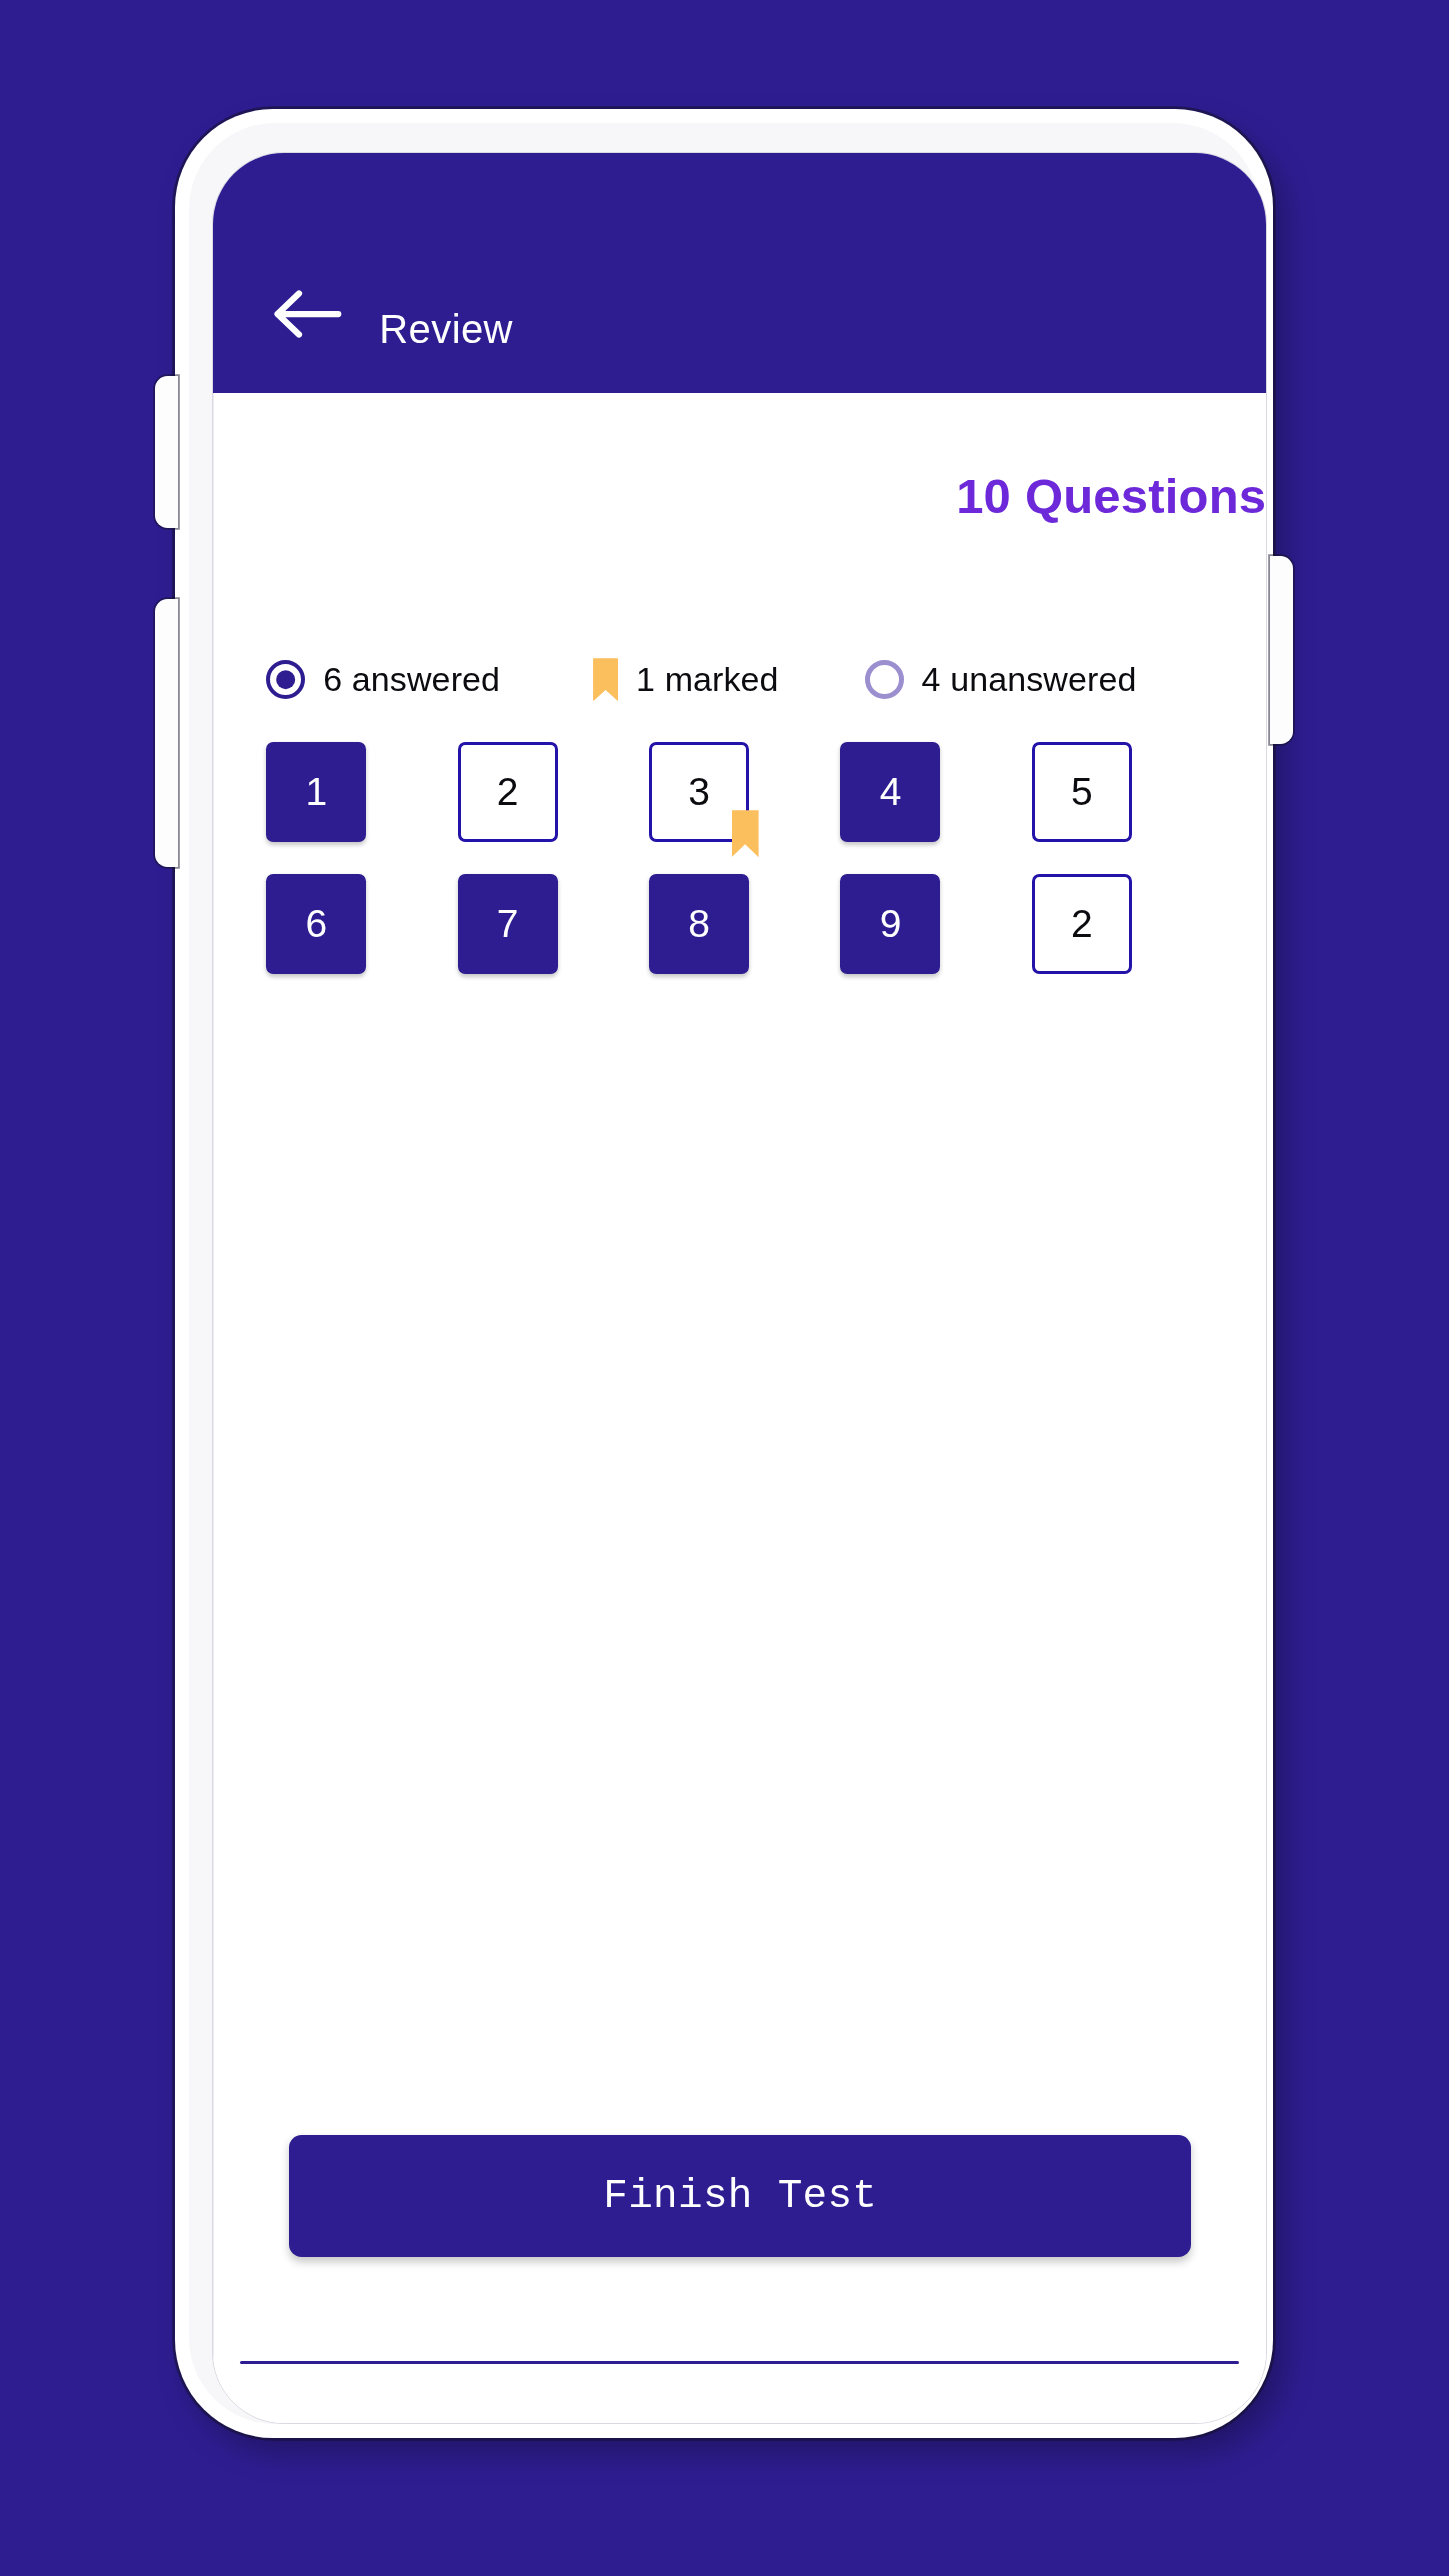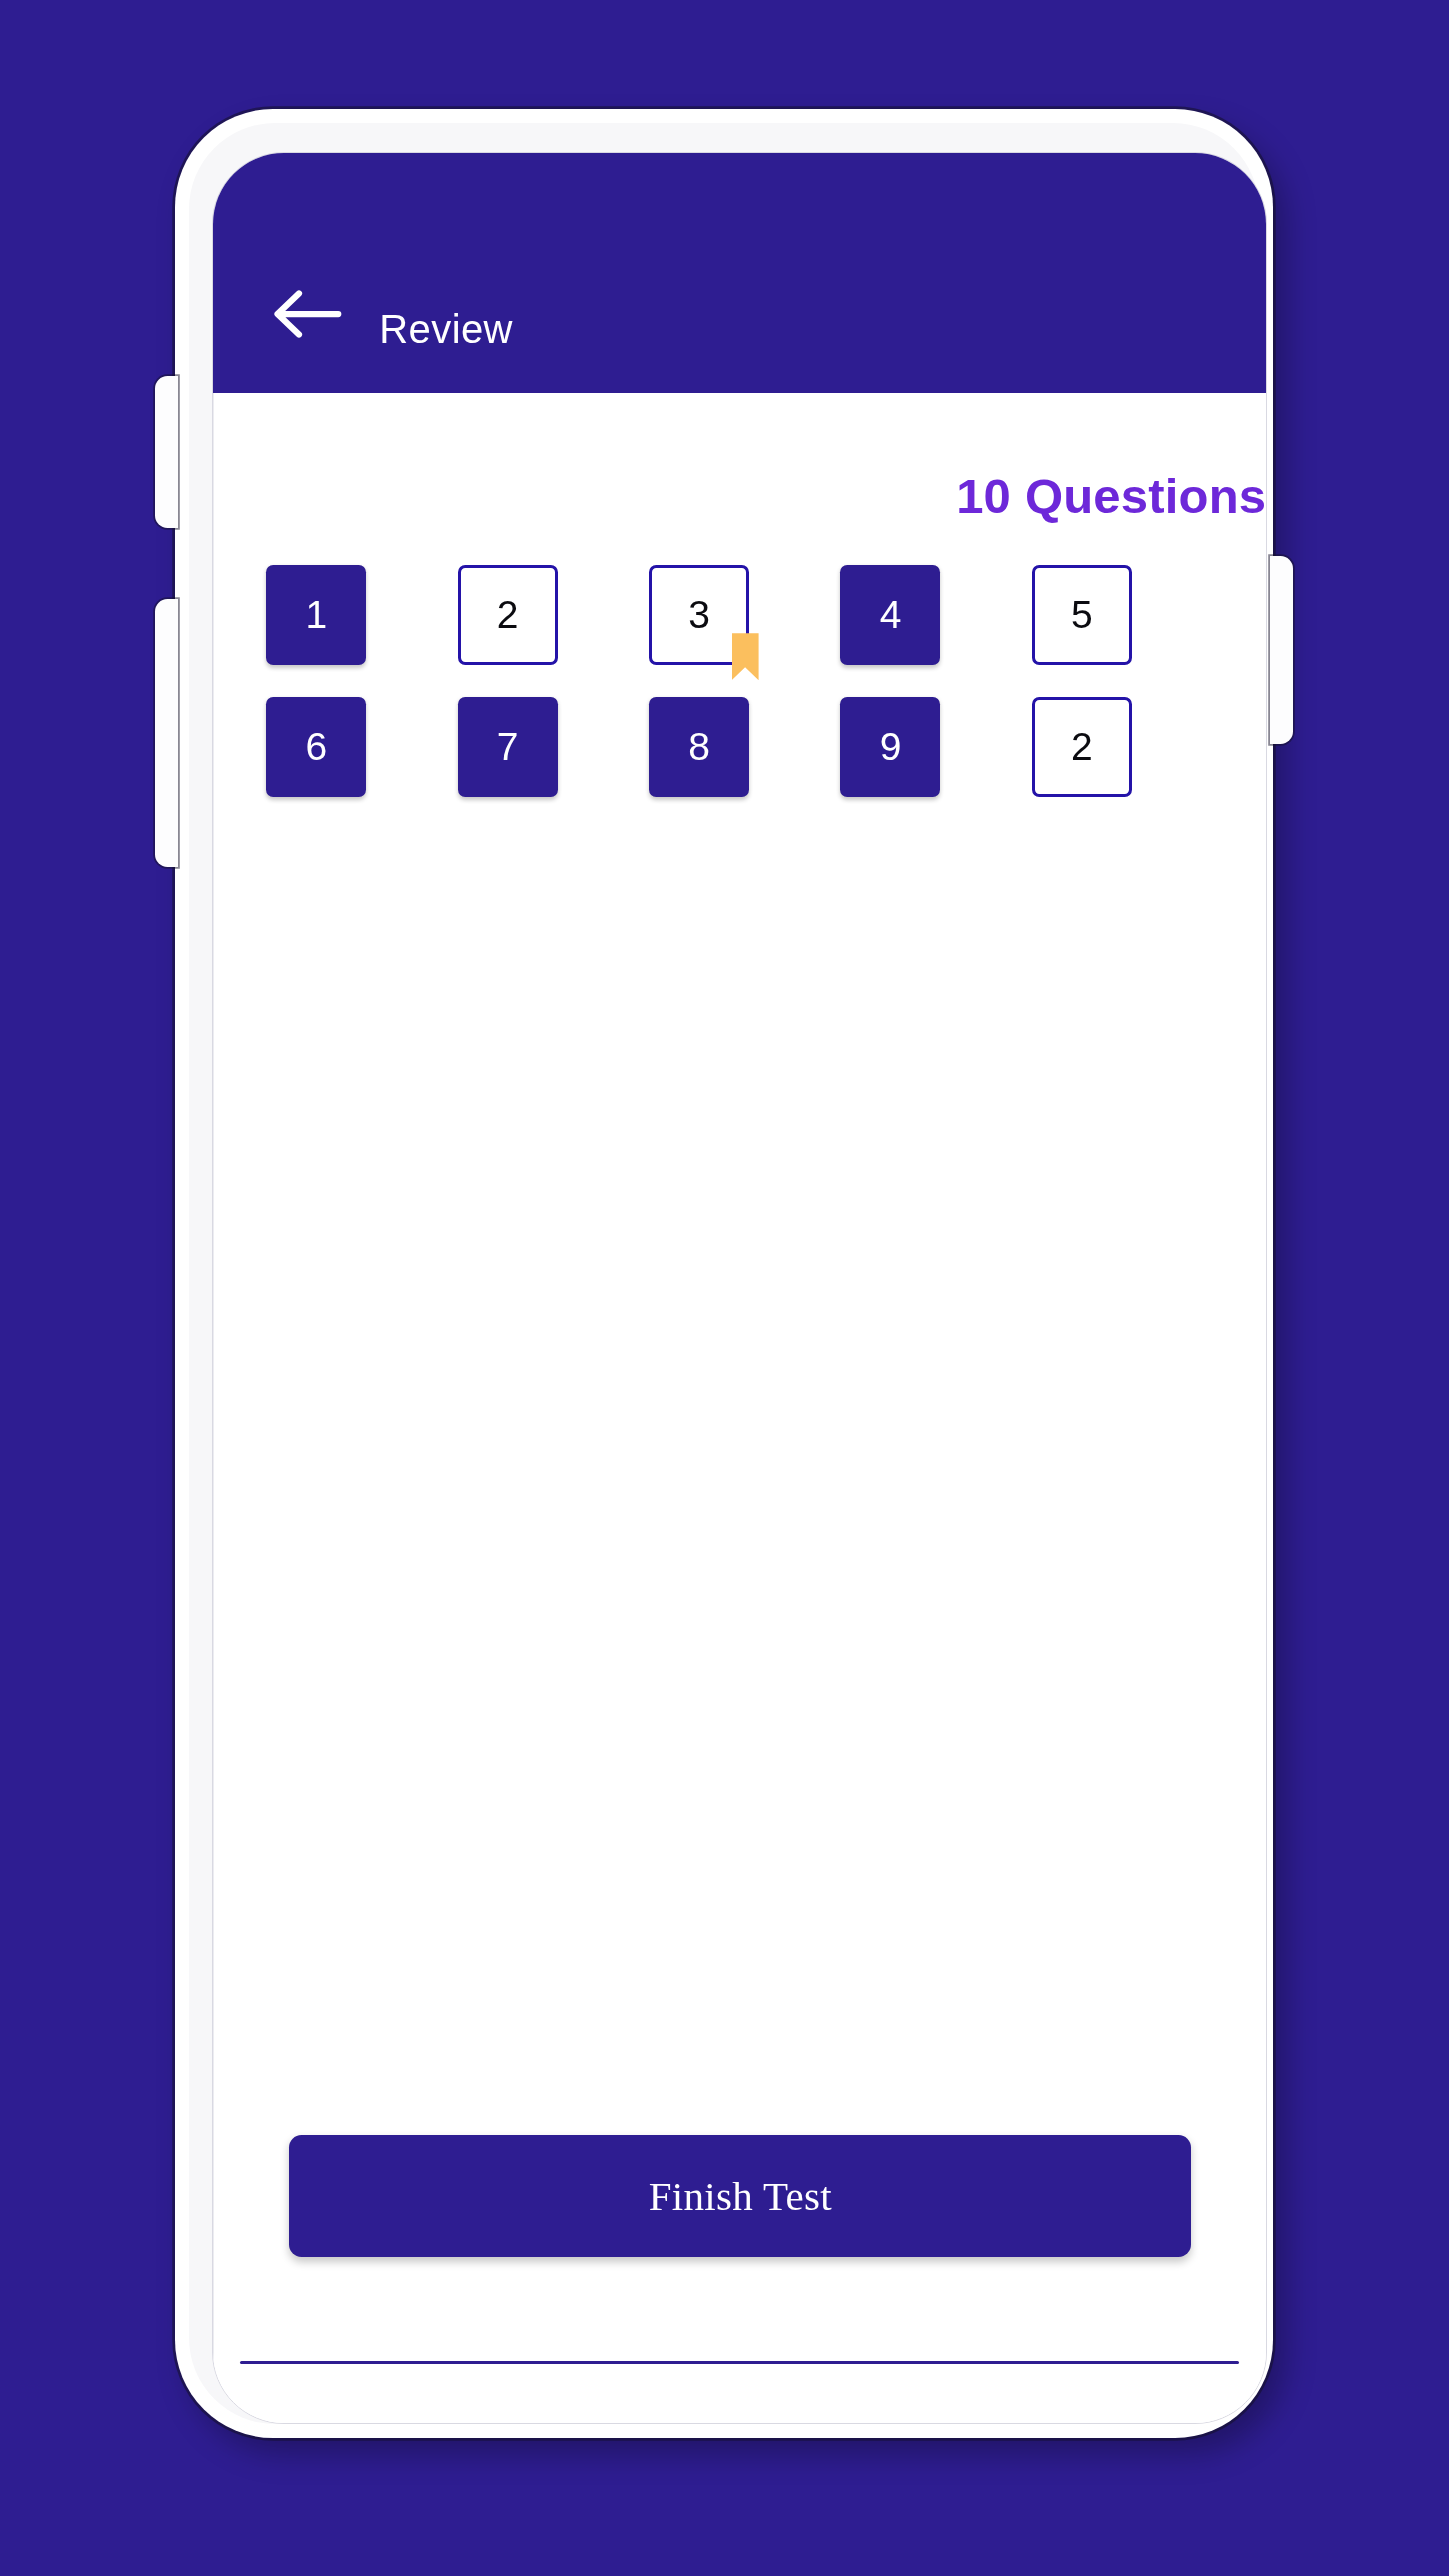--- a/index.html
+++ b/index.html
@@ -235,21 +235,21 @@
   }
   .finish-btn {
     width:100%;
     height:122px;
     background:#2E1D91;
     color:#FFFFFF;
     font-size:41px;
     border:none;
     border-radius:12.5px;
     cursor:pointer;
-    font-family:Liberation Serif, serif;
+    font-family:Liberation Mono, monospace;
     letter-spacing:0.3px;
     box-shadow:0 4.5px 9px rgba(0,0,0,0.22);
   }
 </style>
 </head>
 <body>
 
 <div class="canvas">
 
   <div class="phone">
@@ -270,20 +270,38 @@
               </svg>
             </span>
           </div>
           <div class="appbar-title">Review</div>
         </div>
 
         <div class="content">
 
           <div class="count-title">10 Questions</div>
 
+          <div class="legend">
+
+            <div class="legend-item answered">
+              <span class="ico-radio"></span>
+              <span class="legend-text">6 answered</span>
+            </div>
+
+            <div class="legend-item marked">
+              <span class="ico-bookmark"></span>
+              <span class="legend-text">1 marked</span>
+            </div>
+
+            <div class="legend-item unanswered">
+              <span class="ico-ring"></span>
+              <span class="legend-text">4 unanswered</span>
+            </div>
+
+          </div>
 
           <div class="grid">
 
             <div class="qcell filled">
               <span>1</span>
             </div>
 
             <div class="qcell outline">
               <span>2</span>
             </div>

